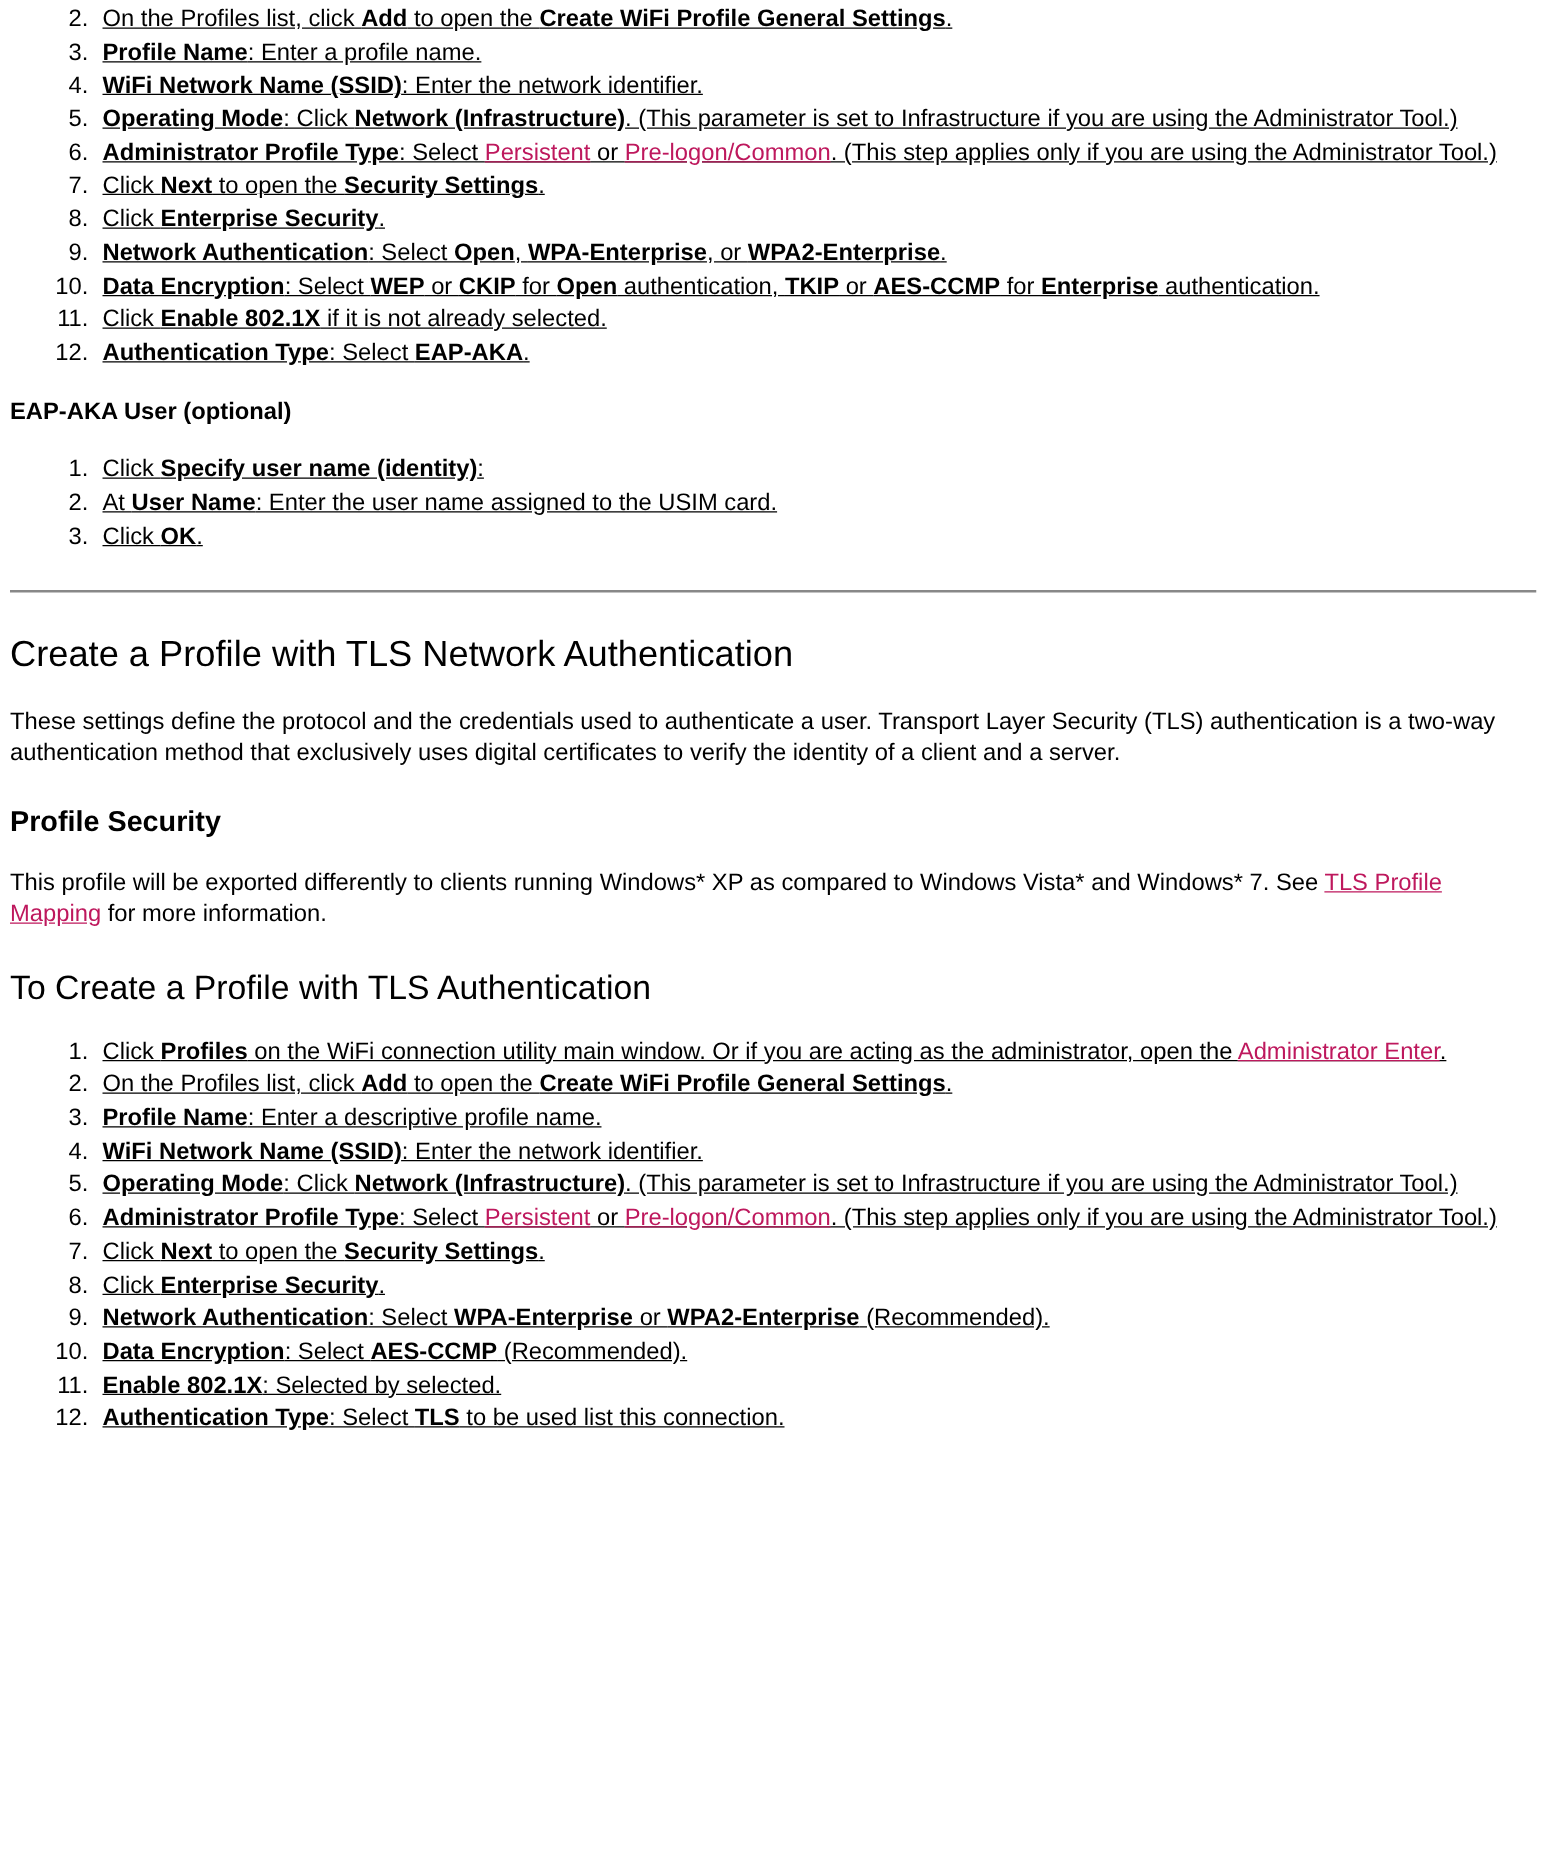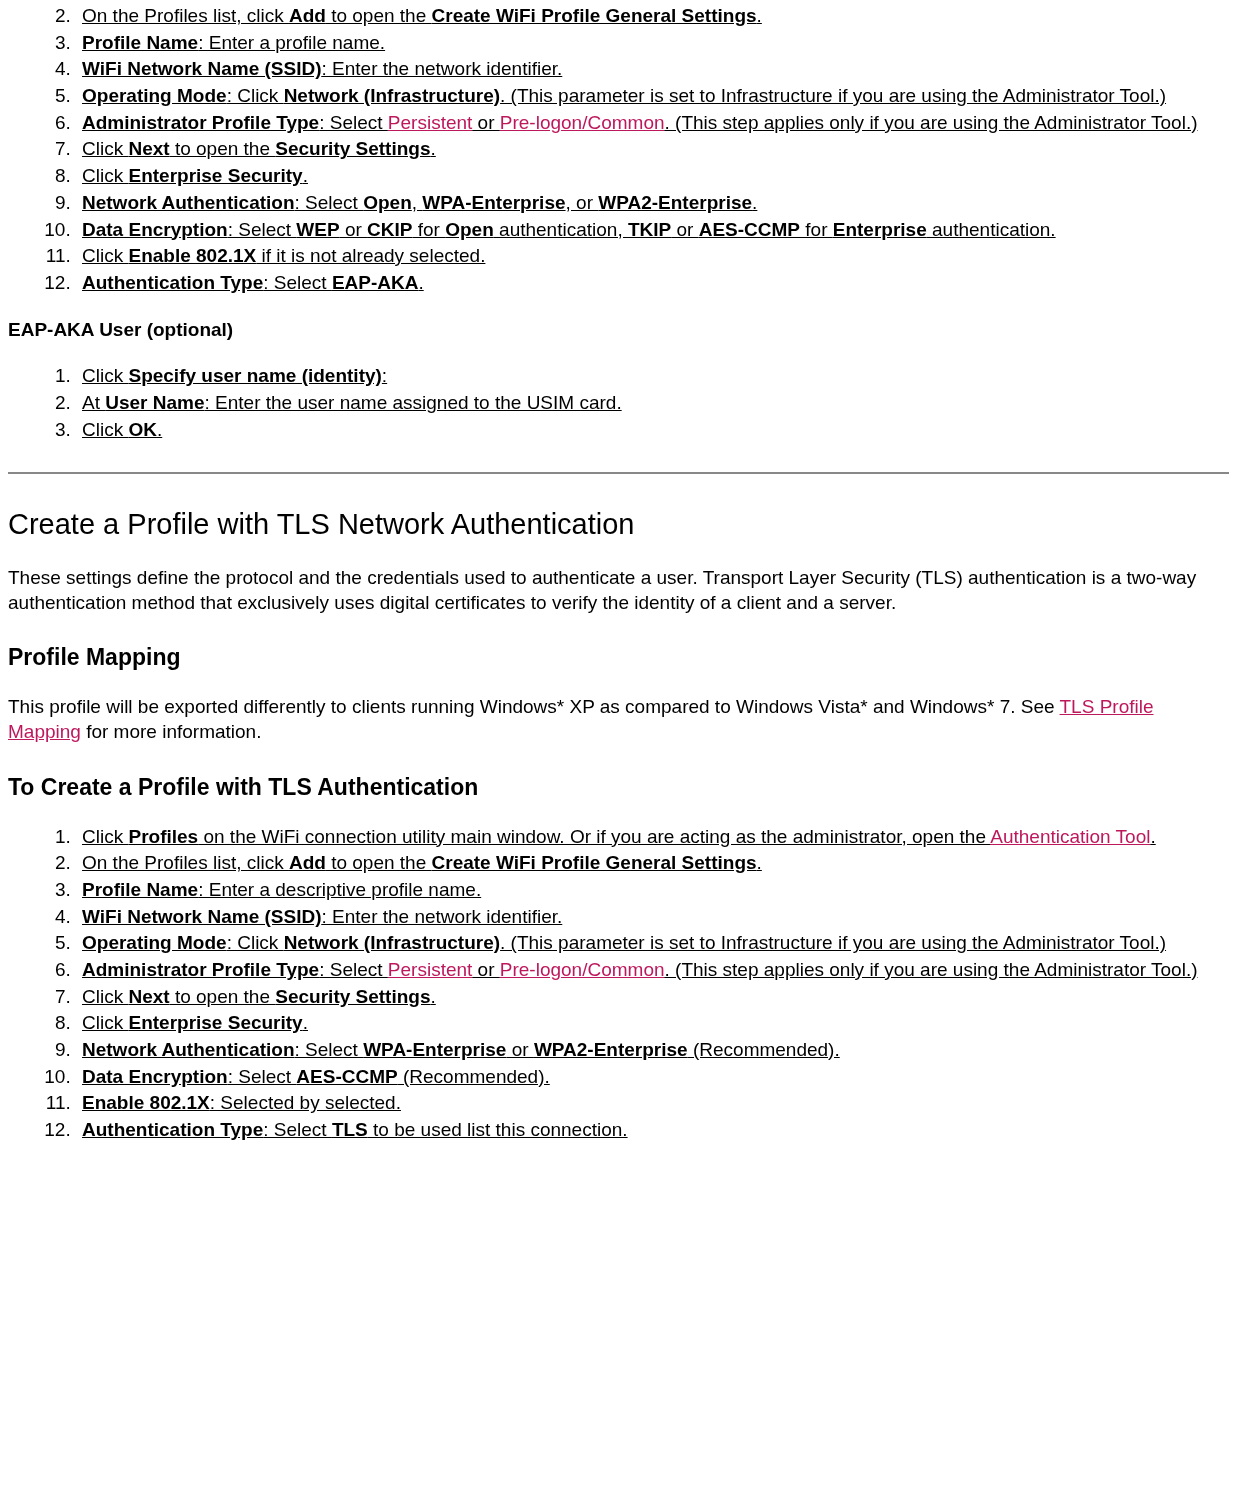--- a/index.html
+++ b/index.html
@@ -31,22 +31,22 @@
       font-size: 29px;
       font-weight: normal;
       margin: 28px 0 22px 0;
     }
     h3 {
       font-size: 23px;
       font-weight: bold;
       margin: 28px 0 22px 0;
     }
     h4 {
-      font-size: 23px;
-      font-weight: bold;
+      font-size: 27px;
+      font-weight: normal;
       margin: 28px 0 22px 0;
     }
     p {
       margin: 0 0 18px 0;
     }
     hr {
       border: none;
       border-top: 2px solid #888;
       margin: 30px 0 32px 0;
     }
@@ -79,28 +79,28 @@
   <li><span>At </span><b>User Name</b><span>: Enter the user name assigned to the USIM card.</span></li>
   <li><span>Click </span><b>OK</b><span>.</span></li>
 </ol>
 
 <hr>
 
 <h2>Create a Profile with TLS Network Authentication</h2>
 
 <p>These settings define the protocol and the credentials used to authenticate a user. Transport Layer Security (TLS) authentication is a two-way authentication method that exclusively uses digital certificates to verify the identity of a client and a server.</p>
 
-<h3>Profile Mapping</h3>
+<h3>Profile Security</h3>
 
 <p><span>This profile will be exported differently to clients running Windows* XP as compared to Windows Vista* and Windows* 7. See </span><a href="#">TLS Profile Mapping</a><span> for more information.</span></p>
 
 <h4>To Create a Profile with TLS Authentication</h4>
 
 <ol>
-  <li><span>Click </span><b>Profiles</b><span> on the WiFi connection utility main window. Or if you are acting as the administrator, open the </span><a href="#">Authentication Tool</a><span>.</span></li>
+  <li><span>Click </span><b>Profiles</b><span> on the WiFi connection utility main window. Or if you are acting as the administrator, open the </span><a href="#">Administrator Enter</a><span>.</span></li>
   <li><span>On the Profiles list, click </span><b>Add</b><span> to open the </span><b>Create WiFi Profile General Settings</b><span>.</span></li>
   <li><b>Profile Name</b><span>: Enter a descriptive profile name.</span></li>
   <li><b>WiFi Network Name (SSID)</b><span>: Enter the network identifier.</span></li>
   <li><b>Operating Mode</b><span>: Click </span><b>Network (Infrastructure)</b><span>. (This parameter is set to Infrastructure if you are using the Administrator Tool.)</span></li>
   <li><b>Administrator Profile Type</b><span>: Select </span><a href="#">Persistent</a><span> or </span><a href="#">Pre-logon/Common</a><span>. (This step applies only if you are using the Administrator Tool.)</span></li>
   <li><span>Click </span><b>Next</b><span> to open the </span><b>Security Settings</b><span>.</span></li>
   <li><span>Click </span><b>Enterprise Security</b><span>.</span></li>
   <li><b>Network Authentication</b><span>: Select </span><b>WPA-Enterprise</b><span> or </span><b>WPA2-Enterprise</b><span> (Recommended).</span></li>
   <li><b>Data Encryption</b><span>: Select </span><b>AES-CCMP</b><span> (Recommended).</span></li>
   <li><b>Enable 802.1X</b><span>: Selected by selected.</span></li>

